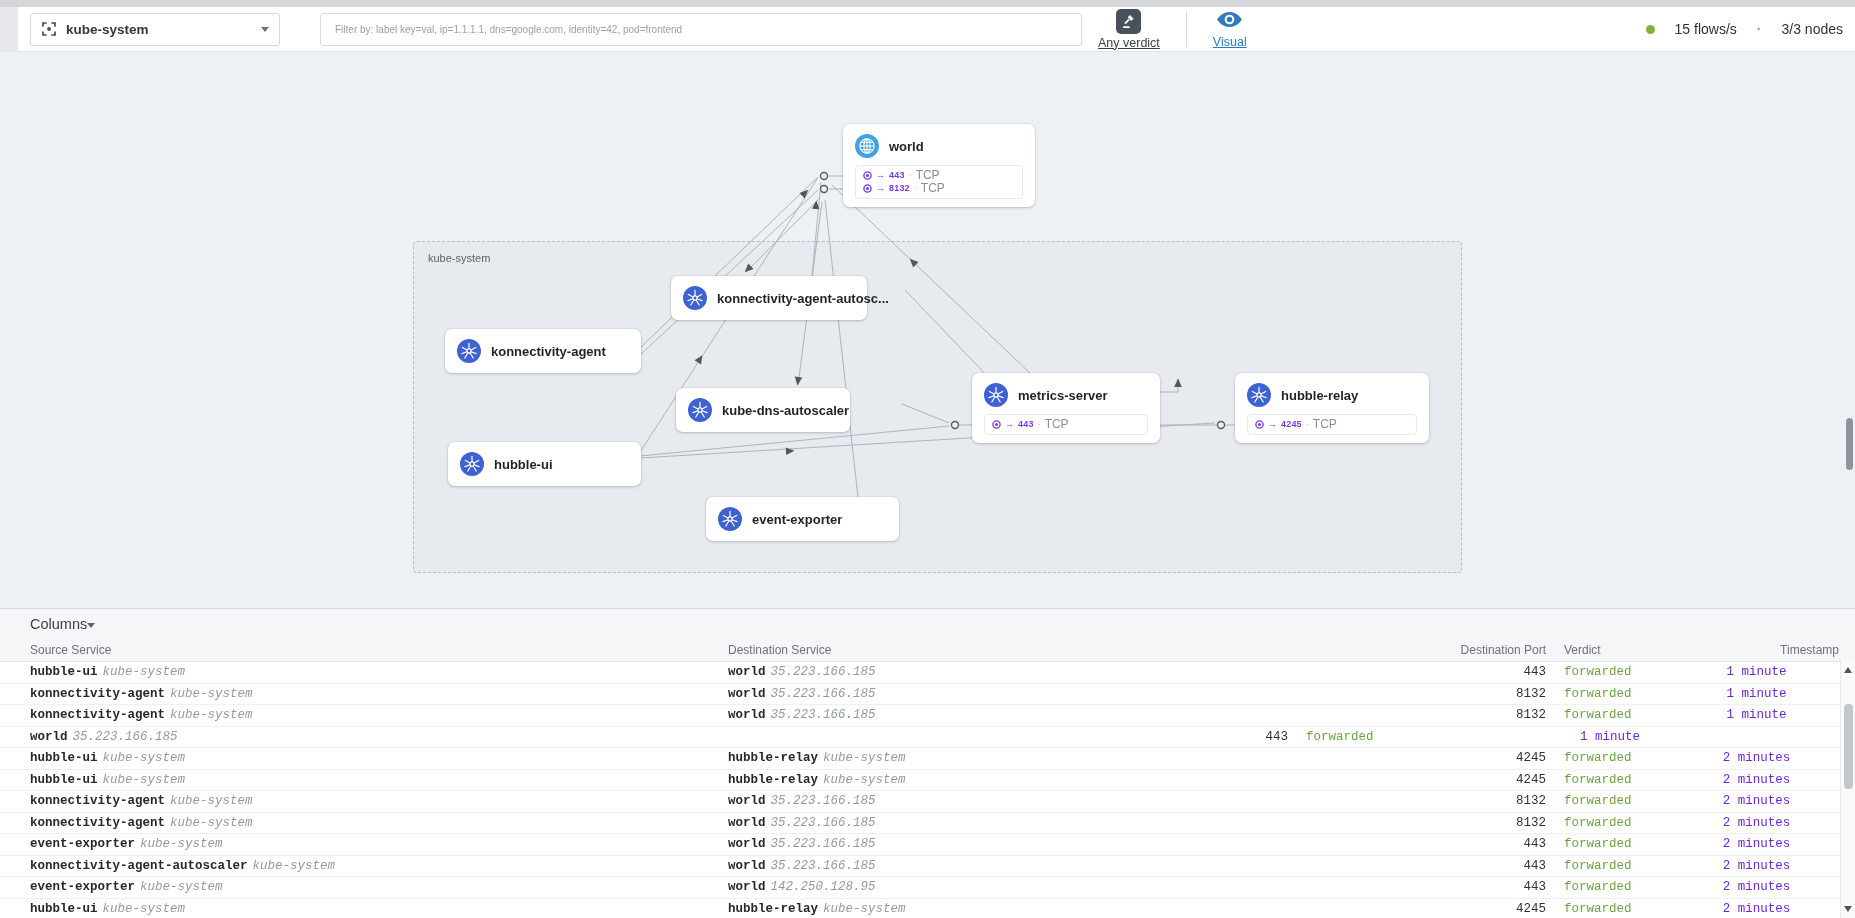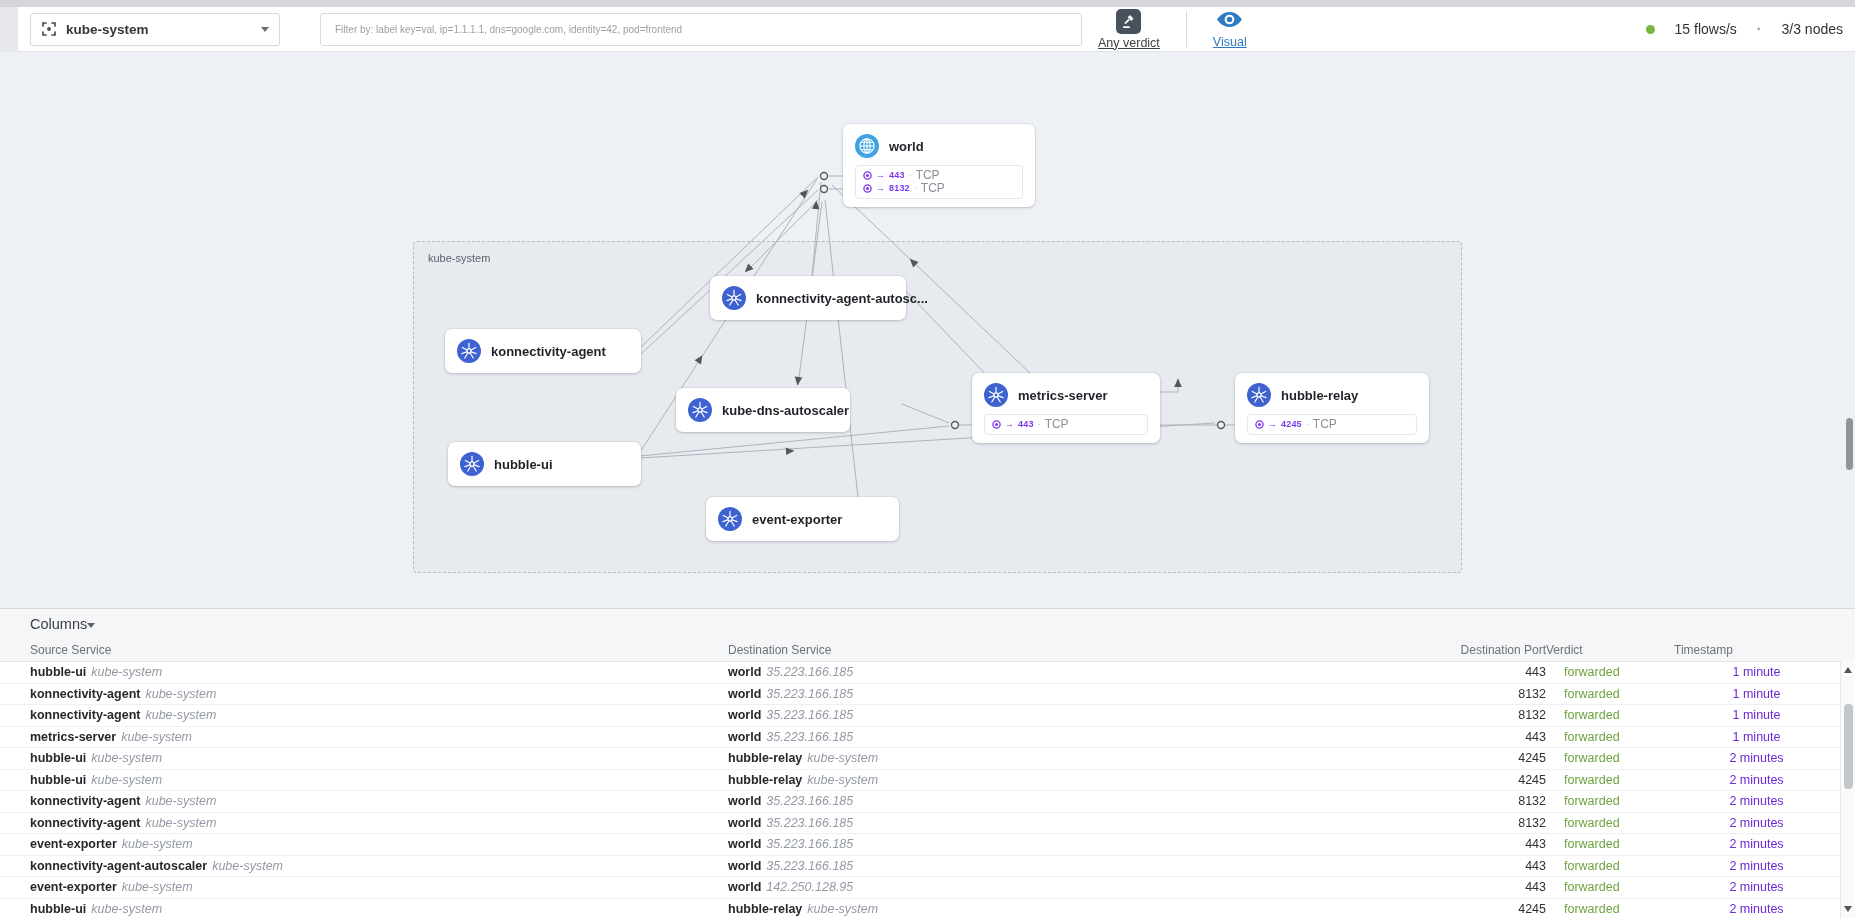--- a/index.html
+++ b/index.html
@@ -71,23 +71,23 @@
   .flows-panel{position:absolute;top:608px;left:0;width:1855px;height:310px;background:#f5f6f8;
                border-top:1px solid #d5d7da;}
   .columns-bar{height:30px;display:flex;align-items:center;padding-left:30px;cursor:pointer;}
   .columns-label{font-size:14.5px;color:#3a3e43;}
   .chev{width:0;height:0;border-left:4.5px solid transparent;border-right:4.5px solid transparent;
         border-top:5px solid #5f6368;margin-top:2px;}
   .flow-grid-row{display:grid;grid-template-columns:698px 560px 258px 128px 1fr;align-items:center;
                  padding:0 16px 0 30px;}
   .flows-header{height:22px;font-size:12px;color:#6d7277;}
   .flows-header .h-port{text-align:right;}
-  .flows-header .h-verdict{padding-left:0;}
-  .flows-header .h-time{text-align:left;}
-  .flows-body{background:#fff;height:258px;overflow:hidden;border-top:1px solid #e3e5e8;}
+  .flows-header .h-verdict{padding-left:18px;}
+  .flows-header .h-time{text-align:right;}
+  .flows-body{background:#fff;height:258px;overflow:hidden;border-top:1px solid #e3e5e8;font-family:Liberation Mono, monospace;}
   .flow-row{height:21.5px;border-bottom:1px solid #eef0f2;font-size:12.5px;background:#fff;cursor:pointer;}
   .flow-row .svc{color:#26282b;font-weight:700;white-space:nowrap;}
   .flow-row .sub{color:#949aa5;font-style:italic;font-weight:400;margin-left:5px;}
   .flow-row .c-port{text-align:right;color:#2f3235;font-weight:500;}
   .flow-row .c-verdict{padding-left:18px;color:var(--verdict-green);}
   .flow-row .c-time{text-align:center;color:#6d28d9;}
 
   
   .tbl-scroll{position:absolute;right:0;top:52px;bottom:0;width:15px;background:#fafafa;
               border-left:1px solid #e7e8ea;}
@@ -235,21 +235,21 @@
     <circle cx="5" cy="5" r="4" fill="none" stroke="#7c3aed" stroke-width="1.5"></circle>
     <circle cx="5" cy="5" r="1.7" fill="#7c3aed"></circle>
   </svg></span>
           <span class="port-arrow">→</span>
           <span class="port-num">8132</span>
           <span class="port-sep">·</span>
           <span class="port-proto">TCP</span>
         </div>
         </div>
       </div>
-      <div class="map-node" style="left: 710px; top: 224px; width: 196px;">
+      <div class="map-node" style="left: 671px; top: 224px; width: 196px;">
         <div class="node-title">
       <span class="node-icon"><svg viewBox="0 0 24 24" width="24" height="24">
     <circle cx="12" cy="12" r="12" fill="#3e63d0"></circle>
     <g stroke="#fff" stroke-width="1.2" stroke-linecap="round">
       <line x1="12" y1="12" x2="12" y2="4.4"></line>
                 <line x1="12" y1="12" x2="18.7" y2="8.5"></line>
       <line x1="12" y1="12" x2="19.1" y2="14.6"></line>
                 <line x1="12" y1="12" x2="16.2" y2="19"></line>
       <line x1="12" y1="12" x2="7.8" y2="19"></line>
                 <line x1="12" y1="12" x2="4.9" y2="14.6"></line>
@@ -433,21 +433,20 @@
      <div class="c-time">1 minute</div>
       </div>
       <div class="flow-grid-row flow-row">
         <div class="c-src"><span class="svc">konnectivity-agent</span><span class="sub">kube-system</span></div>
      <div class="c-dst"><span class="svc">world</span><span class="sub">35.223.166.185</span></div>
      <div class="c-port">8132</div>
      <div class="c-verdict">forwarded</div>
      <div class="c-time">1 minute</div>
       </div>
       <div class="flow-grid-row flow-row">
-        <div class="c-src"><span class="svc">metrics-server</span><span class="sub">kube-system</span></div>
      <div class="c-dst"><span class="svc">world</span><span class="sub">35.223.166.185</span></div>
      <div class="c-port">443</div>
      <div class="c-verdict">forwarded</div>
      <div class="c-time">1 minute</div>
       </div>
       <div class="flow-grid-row flow-row">
         <div class="c-src"><span class="svc">hubble-ui</span><span class="sub">kube-system</span></div>
      <div class="c-dst"><span class="svc">hubble-relay</span><span class="sub">kube-system</span></div>
      <div class="c-port">4245</div>
      <div class="c-verdict">forwarded</div>

